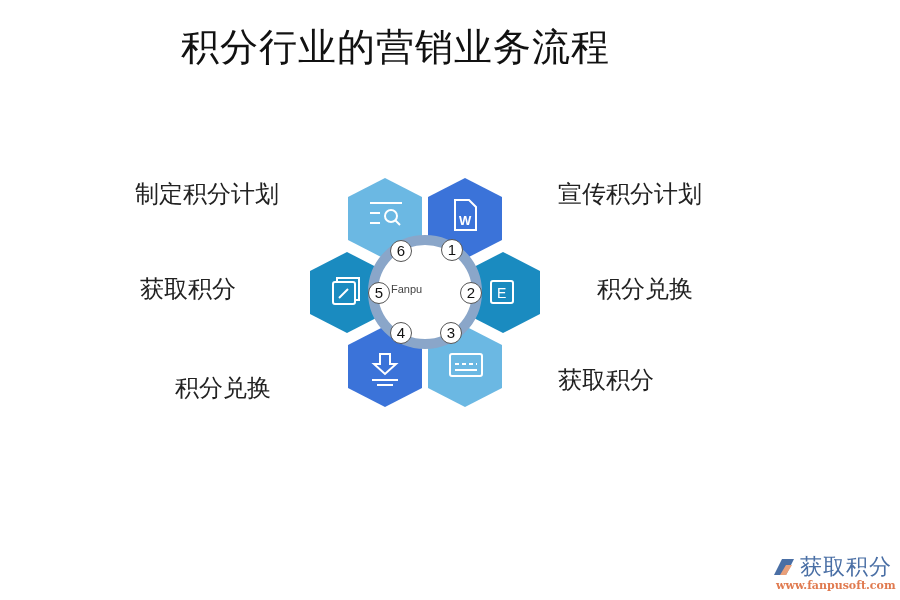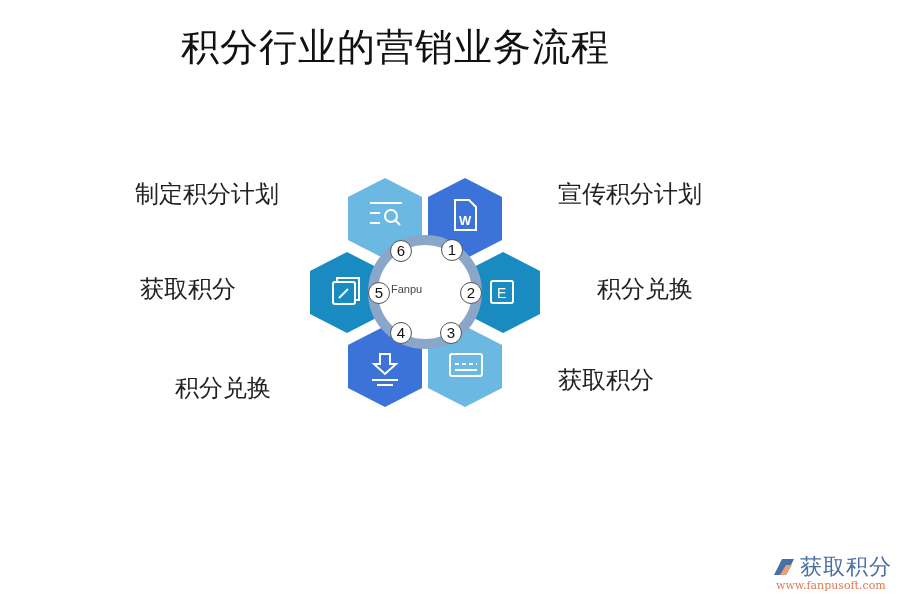--- a/index.html
+++ b/index.html
@@ -7,21 +7,21 @@
          font-family:"DejaVu Serif","Liberation Serif",serif; }
   .title { position:absolute; left:181px; top:22px; font-size:38px; color:#111; letter-spacing:1px;
            font-family:"DejaVu Serif","Liberation Serif",serif; }
   .label { position:absolute; font-size:24px; color:#222; white-space:nowrap;
            font-family:"DejaVu Serif","Liberation Serif",serif;text-align:right; }
   .diagram { position:absolute; left:300px; top:170px; width:250px; height:240px; }
   .num { position:absolute; width:20px; height:20px; border-radius:50%; background:#fff; border:1px solid #555;
          font-family:"Liberation Sans",sans-serif; font-size:15px; line-height:20px; text-align:center; color:#111; }
   .center-text { position:absolute; left:391px; top:283px; font-family:"Liberation Sans",sans-serif; font-size:11px; color:#444; }
   .logo-text { position:absolute; left:800px; top:552px; font-size:22px; color:#4a6fa5; font-family:"DejaVu Sans",sans-serif; letter-spacing:1px;}
-  .logo-url { position:absolute; left:776px; top:579px; font-size:11px; color:#e07a4f; font-family:"DejaVu Serif",serif; }
+  .logo-url { position:absolute; left:776px; top:579px; font-size:11px; color:#e07a4f; font-family:"DejaVu Serif",serif;font-weight:bold; }
 </style>
 </head>
 <body>
 
 <div class="title">积分行业的营销业务流程</div>
 
 <div class="label" style="left:135px;top:178px">制定积分计划</div>
 <div class="label" style="left:140px;top:273px">获取积分</div>
 <div class="label" style="left:175px;top:372px">积分兑换</div>
 <div class="label" style="left:558px;top:178px">宣传积分计划</div>

